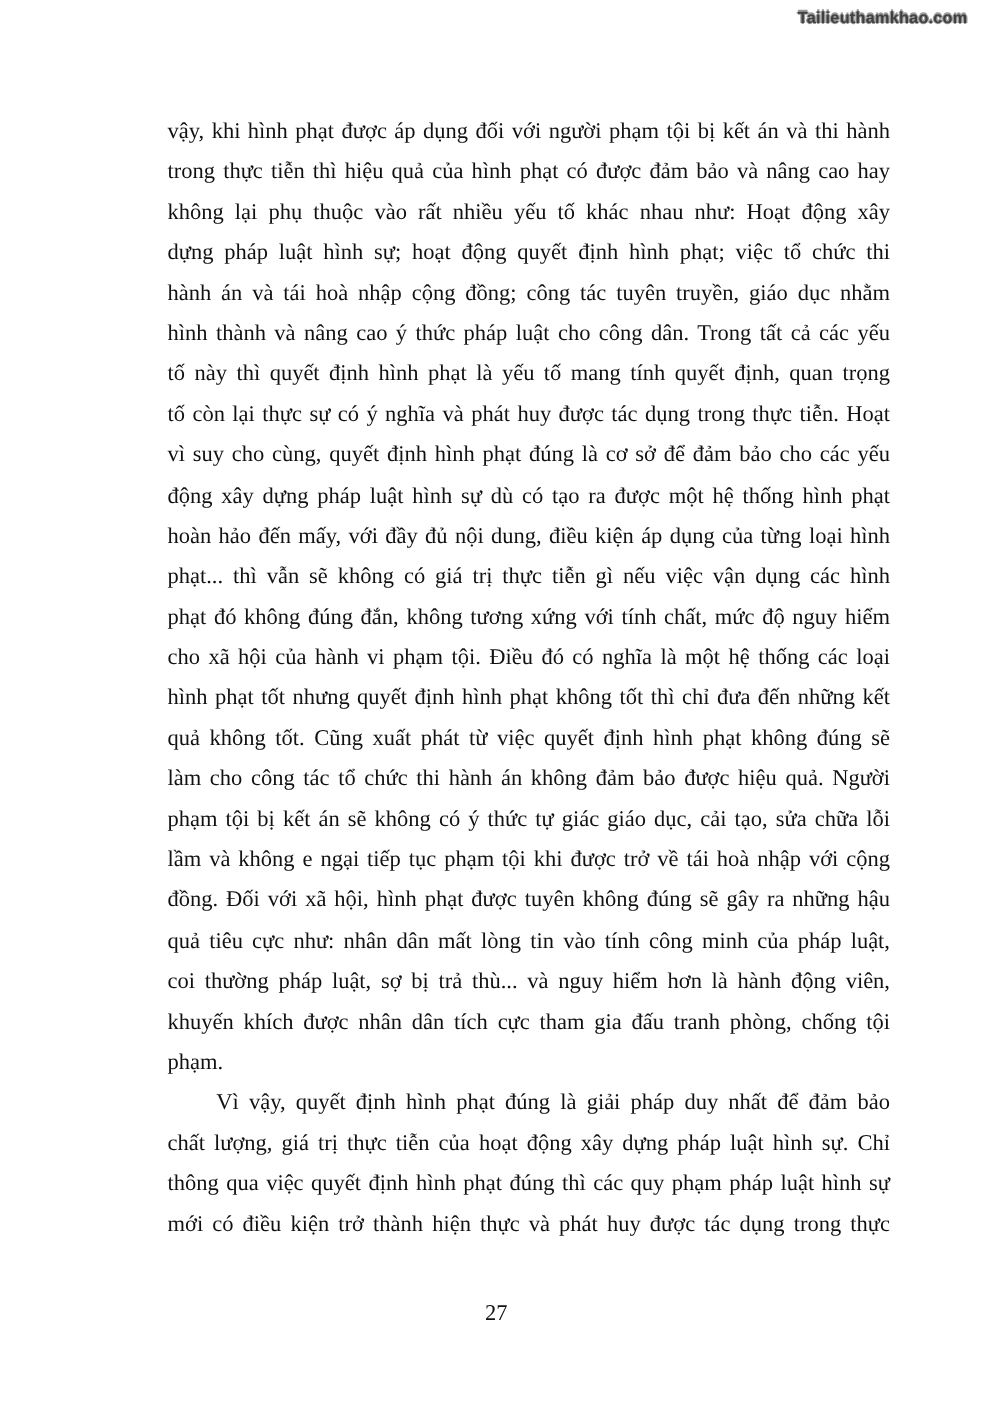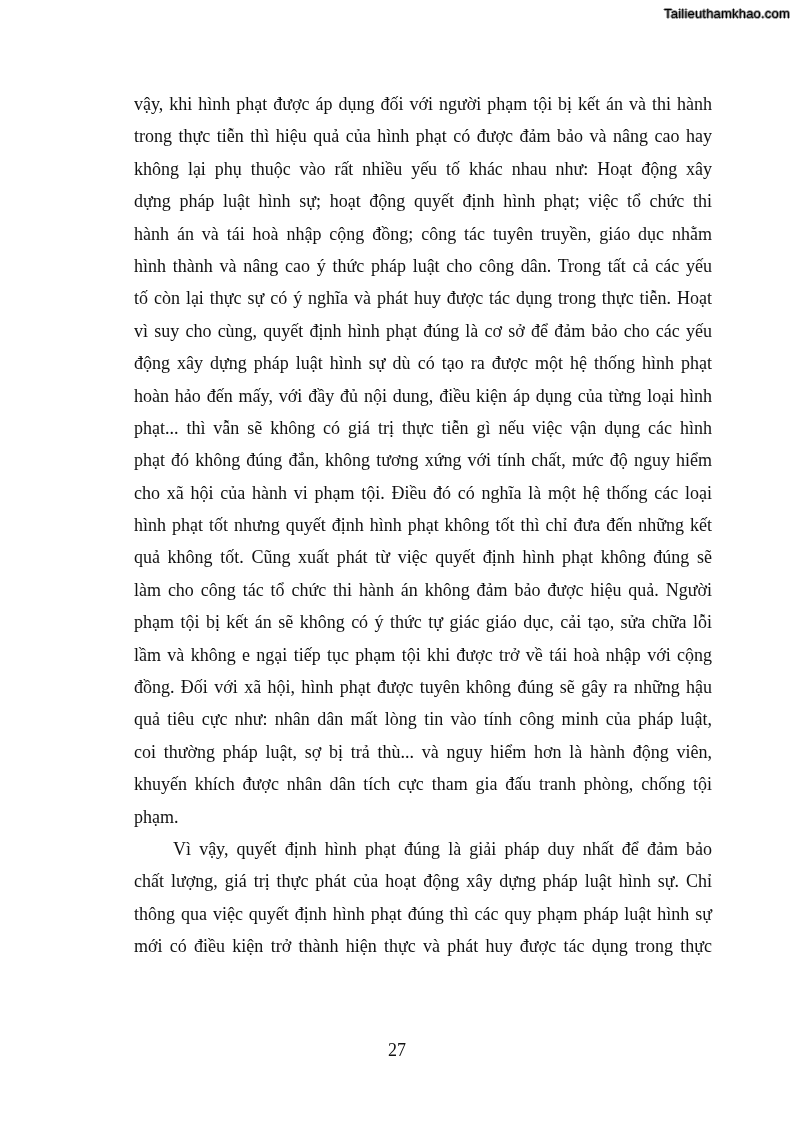--- a/index.html
+++ b/index.html
@@ -1,21 +1,22 @@
 <!DOCTYPE html>
 <html><head>
 <meta charset="utf-8">
 <style>
   html, body { margin: 0; padding: 0; background: #ffffff; }
   body { width: 794px; height: 1123px; position: relative; overflow: hidden; }
   .watermark {
-    position: absolute; top: 6px; right: 4px;
+    position: absolute; top: 6px; right: 20px;
     font-family: "Liberation Sans", sans-serif; font-size: 13px;
-    color: #000000; letter-spacing: 0.2px;
+    color: #404040; letter-spacing: 0.2px;
     text-shadow: -1px 0 #9a9a9a, 1px 0 #9a9a9a, 0 -1px #9a9a9a, 0 1px #9a9a9a;
+    font-weight: bold;
   }
   .page-body {
     position: absolute; left: 134px; top: 88px; width: 578px;
     font-family: "Liberation Serif", serif; font-size: 18px;
     line-height: 32.4px; color: #111111;
   }
   .line {
     display: block; height: 32.4px; white-space: nowrap;
     text-align: justify; text-align-last: justify;
   }
@@ -32,39 +33,40 @@
 <div class="watermark">Tailieuthamkhao.com</div>
 
 <div class="page-body">
   <div>
     <span class="line">vậy, khi hình phạt được áp dụng đối với người phạm tội bị kết án và thi hành</span>
     <span class="line">trong thực tiễn thì hiệu quả của hình phạt có được đảm bảo và nâng cao hay</span>
     <span class="line">không lại phụ thuộc vào rất nhiều yếu tố khác nhau như: Hoạt động xây</span>
     <span class="line">dựng pháp luật hình sự; hoạt động quyết định hình phạt; việc tổ chức thi</span>
     <span class="line">hành án và tái hoà nhập cộng đồng; công tác tuyên truyền, giáo dục nhằm</span>
     <span class="line">hình thành và nâng cao ý thức pháp luật cho công dân. Trong tất cả các yếu</span>
+    <span class="line">tố này thì quyết định hình phạt là yếu tố mang tính quyết định, quan trọng</span>
     <span class="line">tố còn lại thực sự có ý nghĩa và phát huy được tác dụng trong thực tiễn. Hoạt</span>
     <span class="line">vì suy cho cùng, quyết định hình phạt đúng là cơ sở để đảm bảo cho các yếu</span>
     <span class="line">động xây dựng pháp luật hình sự dù có tạo ra được một hệ thống hình phạt</span>
     <span class="line">hoàn hảo đến mấy, với đầy đủ nội dung, điều kiện áp dụng của từng loại hình</span>
     <span class="line">phạt... thì vẫn sẽ không có giá trị thực tiễn gì nếu việc vận dụng các hình</span>
     <span class="line">phạt đó không đúng đắn, không tương xứng với tính chất, mức độ nguy hiểm</span>
     <span class="line">cho xã hội của hành vi phạm tội. Điều đó có nghĩa là một hệ thống các loại</span>
     <span class="line">hình phạt tốt nhưng quyết định hình phạt không tốt thì chỉ đưa đến những kết</span>
     <span class="line">quả không tốt. Cũng xuất phát từ việc quyết định hình phạt không đúng sẽ</span>
     <span class="line">làm cho công tác tổ chức thi hành án không đảm bảo được hiệu quả. Người</span>
     <span class="line">phạm tội bị kết án sẽ không có ý thức tự giác giáo dục, cải tạo, sửa chữa lỗi</span>
     <span class="line">lầm và không e ngại tiếp tục phạm tội khi được trở về tái hoà nhập với cộng</span>
     <span class="line">đồng. Đối với xã hội, hình phạt được tuyên không đúng sẽ gây ra những hậu</span>
     <span class="line">quả tiêu cực như: nhân dân mất lòng tin vào tính công minh của pháp luật,</span>
     <span class="line">coi thường pháp luật, sợ bị trả thù... và nguy hiểm hơn là hành động viên,</span>
     <span class="line">khuyến khích được nhân dân tích cực tham gia đấu tranh phòng, chống tội</span>
     <span class="line last">phạm.</span>
   </div>
   <div>
     <span class="line indent">Vì vậy, quyết định hình phạt đúng là giải pháp duy nhất để đảm bảo</span>
-    <span class="line">chất lượng, giá trị thực phát của hoạt động xây dựng pháp luật hình sự. Chỉ</span>
+    <span class="line">chất lượng, giá trị thực tiễn của hoạt động xây dựng pháp luật hình sự. Chỉ</span>
     <span class="line">thông qua việc quyết định hình phạt đúng thì các quy phạm pháp luật hình sự</span>
     <span class="line">mới có điều kiện trở thành hiện thực và phát huy được tác dụng trong thực</span>
   </div>
 </div>
 
 <div class="page-number">27</div>
 
 </body></html>

